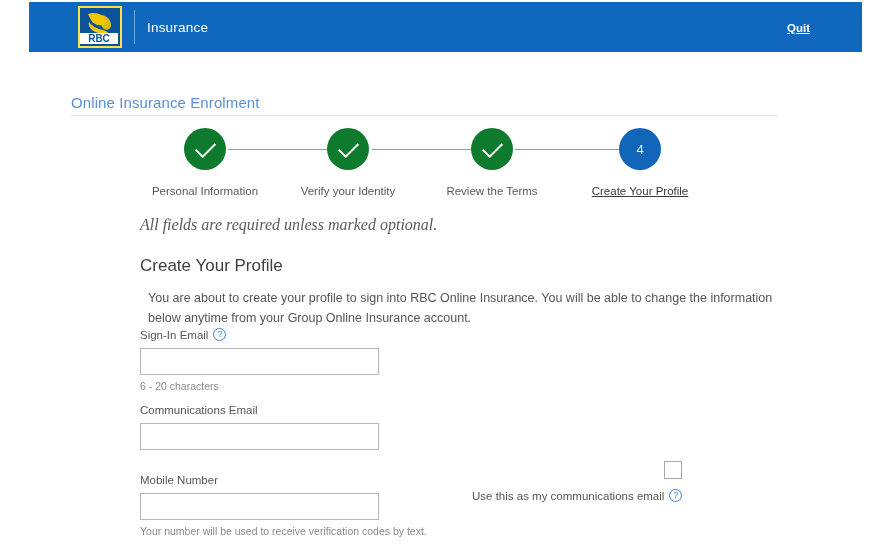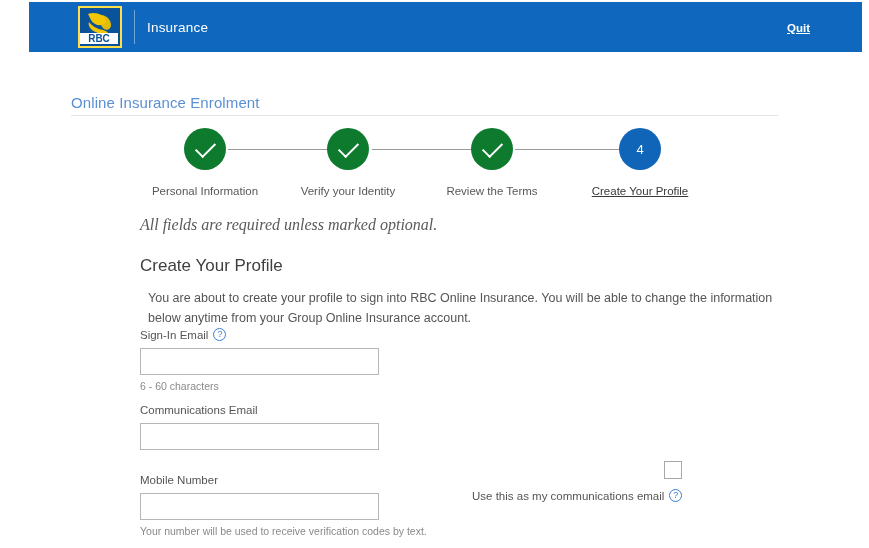--- a/index.html
+++ b/index.html
@@ -328,21 +328,21 @@
     <p class="section-desc">You are about to create your profile to sign into RBC Online Insurance. You will be able to change the information below anytime from your Group Online Insurance account.</p>
 
     <div class="fields">
 
       <div class="field">
         <div class="field-label">
           <span>Sign-In Email</span>
           <span class="help-icon">?</span>
         </div>
         <input class="text-input" type="text" value="" style="">
-        <div class="helper">6 - 60 characters</div>
+        <div class="helper">6 - 20 characters</div>
       </div>
 
       <div class="field" style="margin-top:12px;">
         <div class="field-label">
           <span>Communications Email</span>
         </div>
         <input class="text-input" type="text" value="" style="">
       </div>
 
       <div class="field" style="margin-top:24px;">

